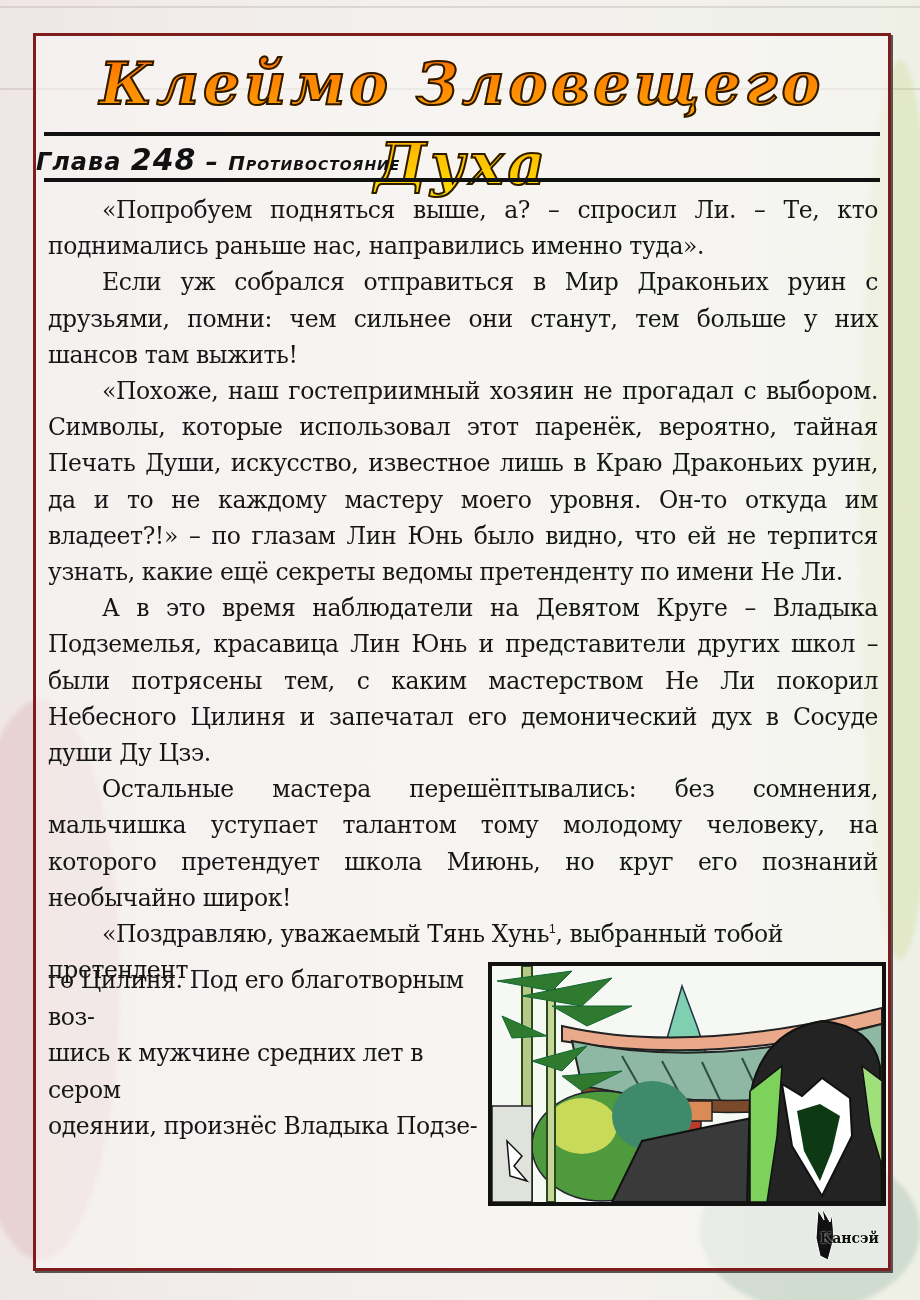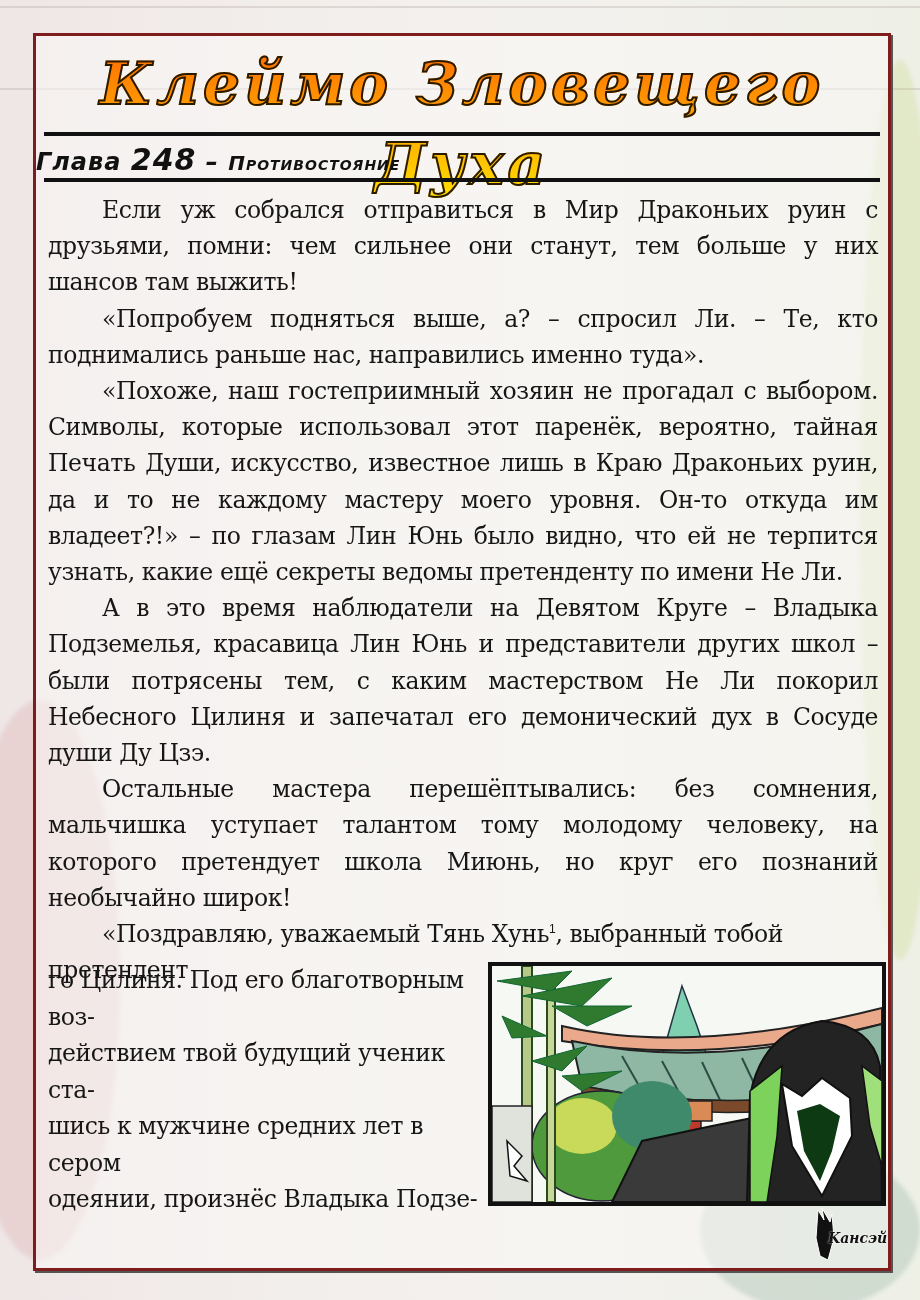--- a/index.html
+++ b/index.html
@@ -58,22 +58,22 @@
     .footnote {
       position: absolute; left: 14px; top: 1186px;
       font-family: "DejaVu Sans", sans-serif; font-style: italic; font-size: 21px; color: #1a1a1a;
     }
     .footnote sup { font-size: 13px; position: relative; top: -6px; font-style: normal; }
     .footnote .cjk { font-style: normal; font-size: 26px; margin: 0 6px; }
     .logo {
       position: absolute; right: 6px; top: 1172px; width: 72px; height: 50px;
     }
     .logo-text {
-      position: absolute; left: 18px; top: 22px; font-family: "DejaVu Serif", serif;
-      font-style: italic; font-weight: bold; font-size: 14px; color: #111;
+      position: absolute; left: 10px; top: 22px; font-family: "DejaVu Serif", serif;
+      font-weight: bold; font-size: 14px; color: #111;
       text-shadow: 0 0 2px #fff;
     }
   </style>
 </head>
 <body>
 
 <div class="bg-line" style="left:0;top:6px;width:920px;height:2px;"></div>
 <div class="bg-line" style="left:0;top:88px;width:920px;height:2px;"></div>
 <div class="bg-blob" style="left:-40px;top:700px;width:160px;height:560px;background:rgba(200,120,120,0.18);"></div>
 <div class="bg-blob" style="left:860px;top:60px;width:80px;height:900px;background:rgba(190,210,110,0.25);"></div>
@@ -84,33 +84,32 @@
   <div class="rule" style="top:96px;"></div>
   <div class="chapter">
     <span>Глава</span>
     <span class="num">248</span>
     <span>–</span>
     <span class="sub">Противостояние</span>
   </div>
   <div class="rule" style="top:142px;"></div>
 
   <div class="body-text">
+    <p>«Попробуем подняться выше, а? – спросил Ли. – Те, кто поднимались раньше нас, направились именно туда».</p>
     <p>Если уж собрался отправиться в Мир Драконьих руин с друзьями, помни: чем сильнее они станут, тем больше у них шансов там выжить!</p>
-    <p>«Попробуем подняться выше, а? – спросил Ли. – Те, кто поднимались раньше нас, направились именно туда».</p>
     <p>«Похоже, наш гостеприимный хозяин не прогадал с выбором. Символы, которые использовал этот паренёк, вероятно, тайная Печать Души, искусство, известное лишь в Краю Драконьих руин, да и то не каждому мастеру моего уровня. Он-то откуда им владеет?!» – по глазам Лин Юнь было видно, что ей не терпится узнать, какие ещё секреты ведомы претенденту по имени Не Ли.</p>
     <p>А в это время наблюдатели на Девятом Круге – Владыка Подземелья, красавица Лин Юнь и представители других школ – были потрясены тем, с каким мастерством Не Ли покорил Небесного Цилиня и запечатал его демонический дух в Сосуде души Ду Цзэ.</p>
     <p>Остальные мастера перешёптывались: без сомнения, мальчишка уступает талантом тому молодому человеку, на которого претендует школа Миюнь, но круг его познаний необычайно широк!</p>
     <p style="text-align:left;">
       <span>«Поздравляю, уважаемый Тянь Хунь</span><sup>1</sup><span>, выбранный тобой претендент</span>
     </p>
   </div>
 
   <div class="wrap-text">
     <p>го Цилиня. Под его благотворным воз-</p>
-    <p>действием твой будущий ученик ста-</p>
     <p>шись к мужчине средних лет в сером</p>
     <p>одеянии, произнёс Владыка Подзе-</p>
 
   </div>
 
   <div class="panel">
     <svg width="390" height="236" viewBox="0 0 390 236">
       <rect width="390" height="236" fill="#f6f8f4"></rect>
 
       <polygon points="190,20 205,60 215,90 170,90 180,55" fill="#7fd0b0" stroke="#234" stroke-width="1.5"></polygon>

